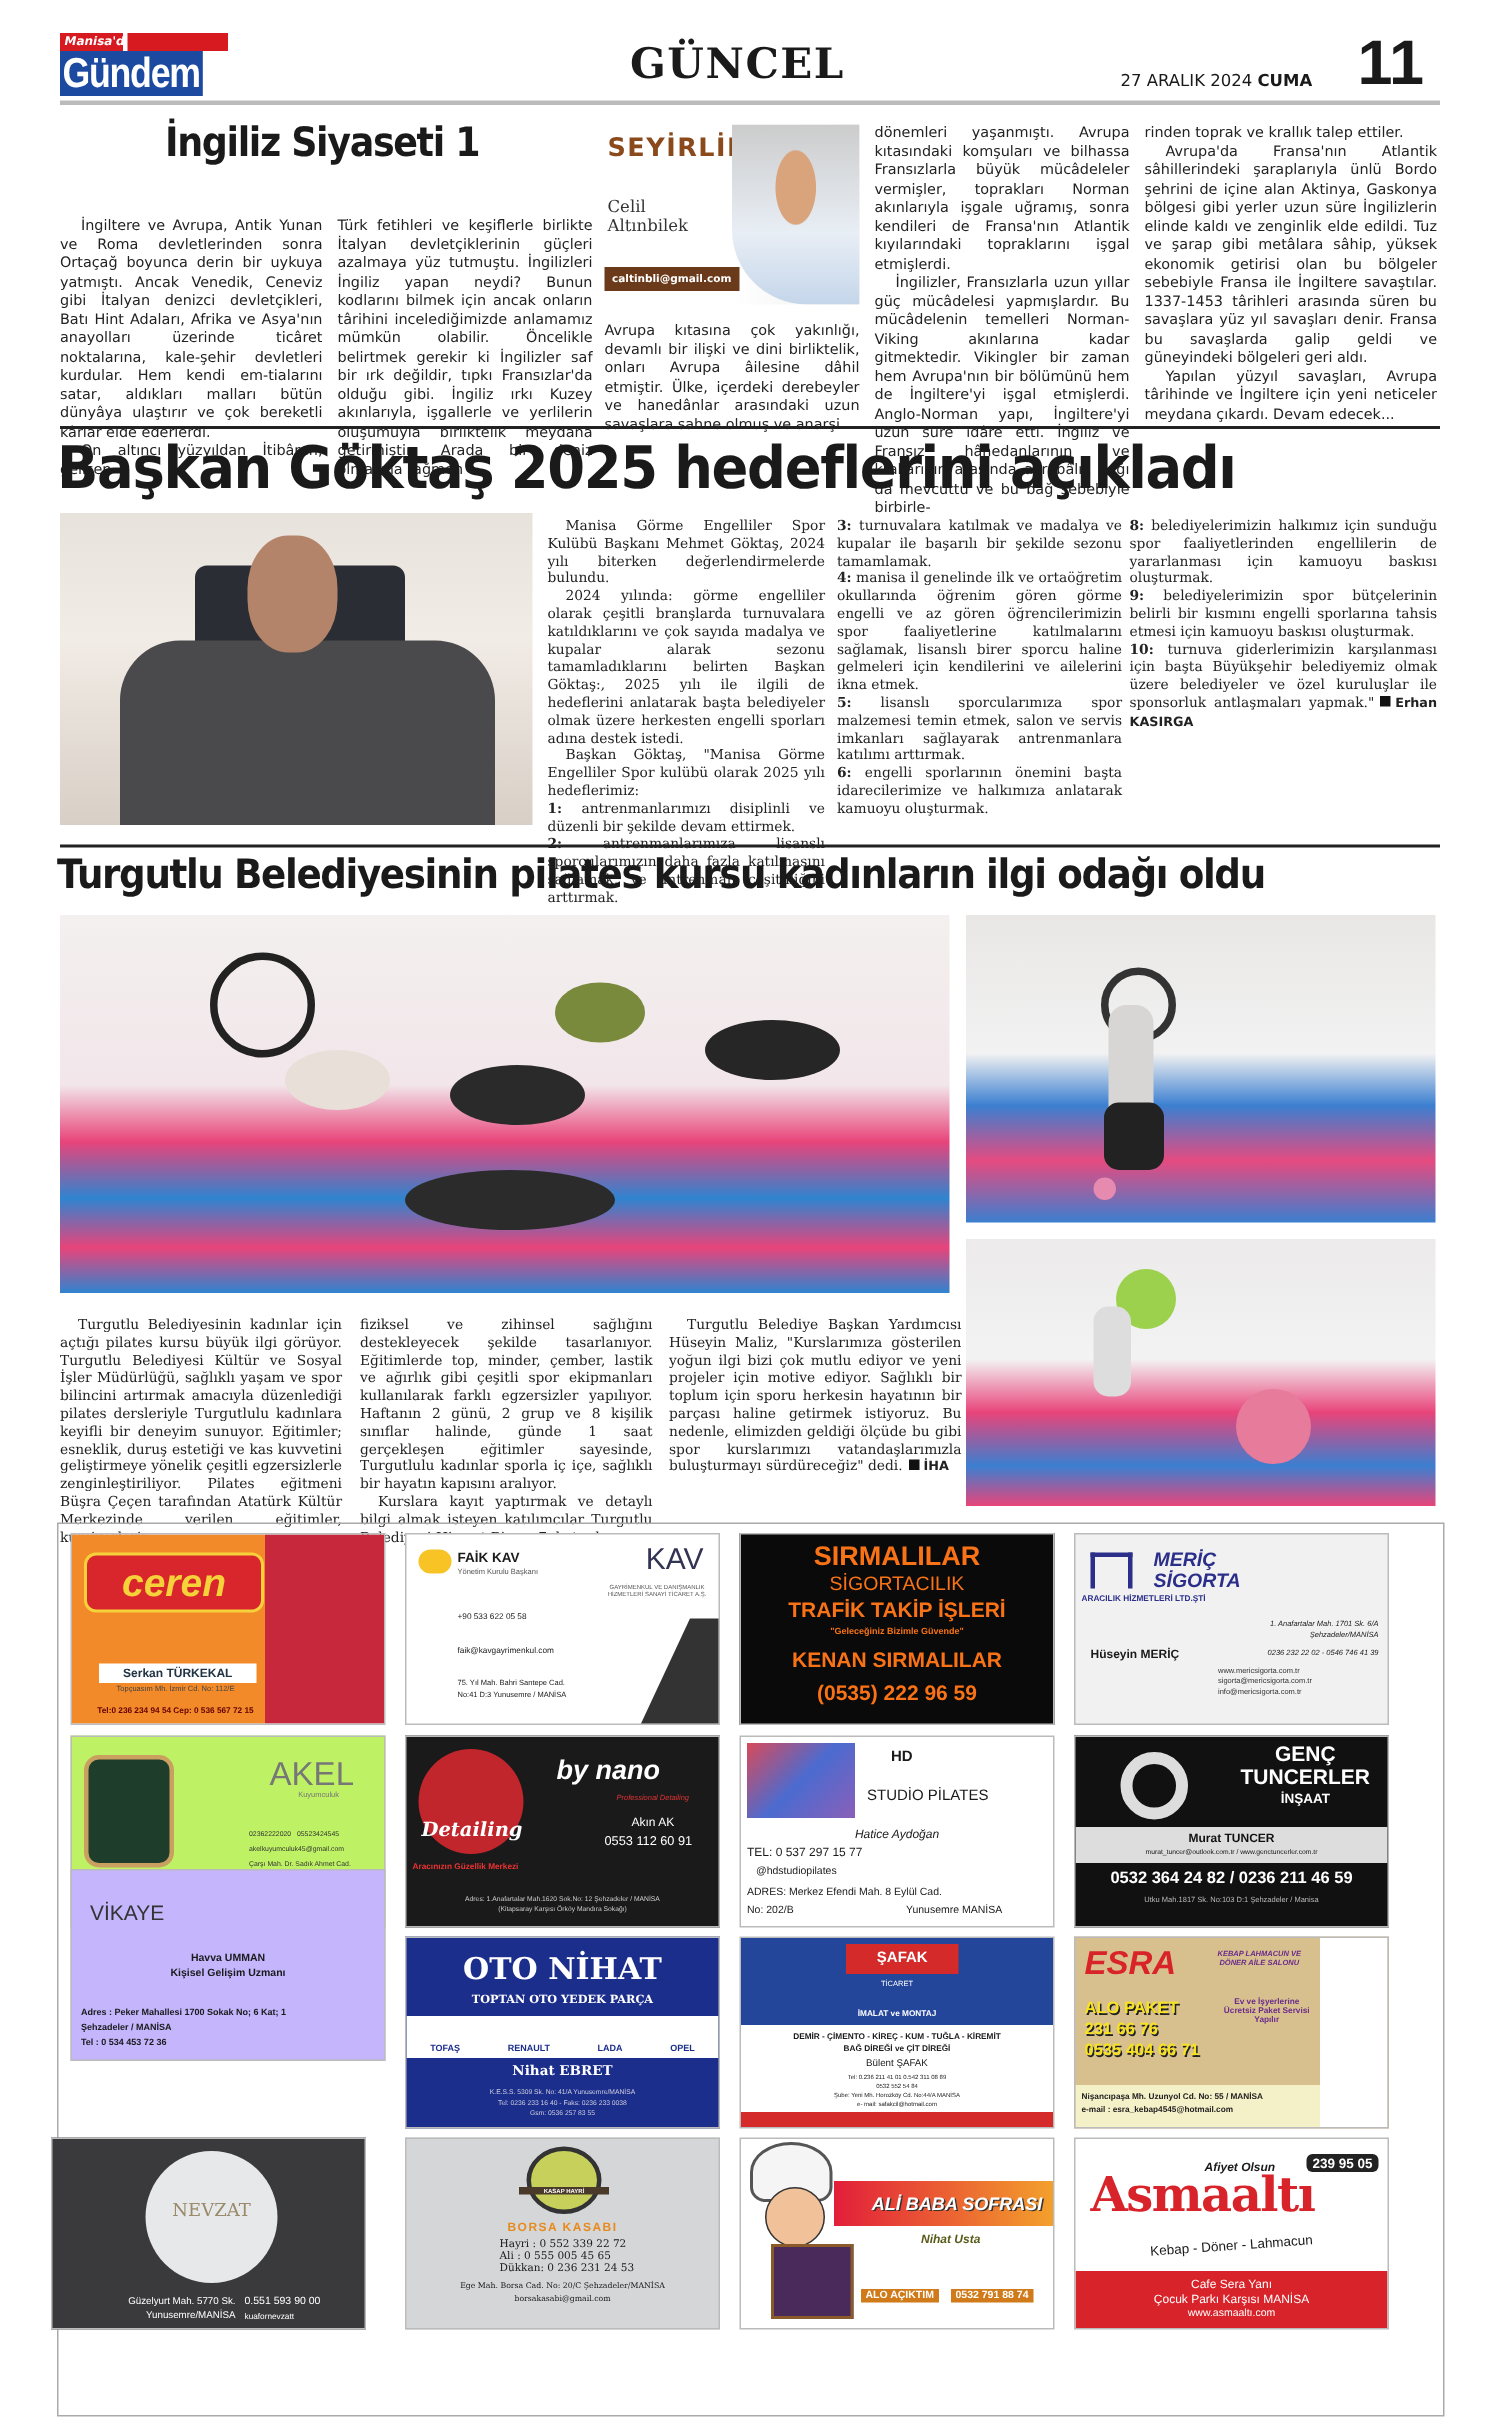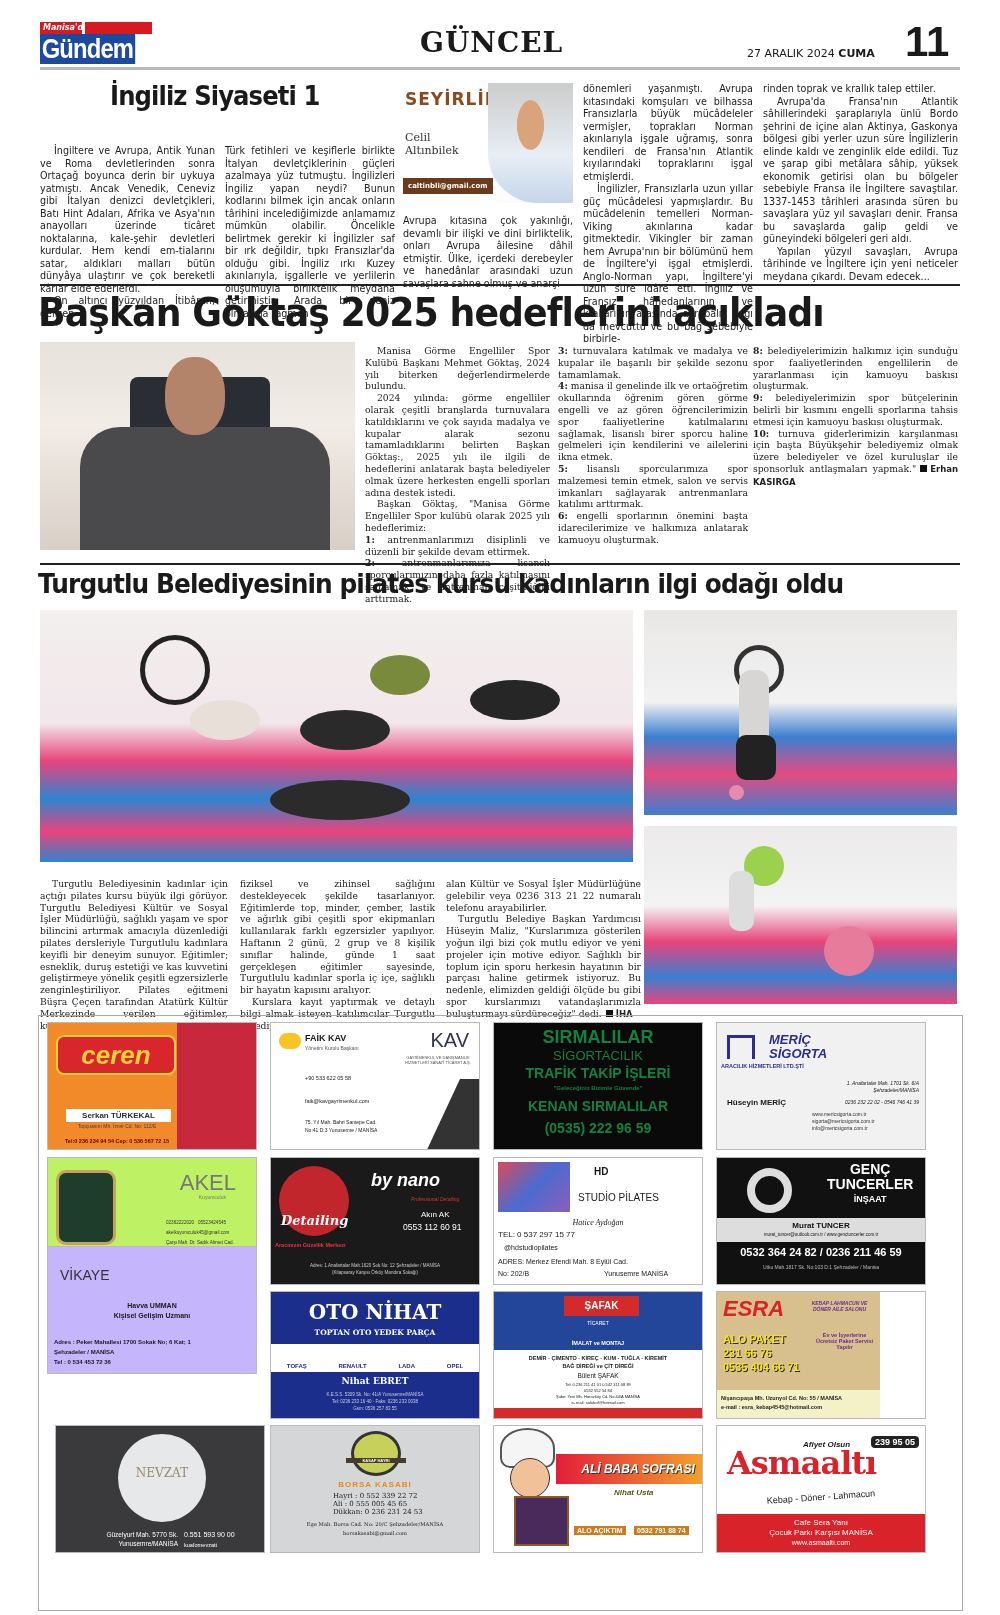--- a/index.html
+++ b/index.html
@@ -154,21 +154,20 @@
   <div class="fig" style="left:85px;top:45px;width:25px;height:60px;background:#ddd;border-radius:10px"></div>
 </div>
 <div class="abs serif" id="a3c1">
     <p>Turgutlu Belediyesinin kadınlar için açtığı pilates kursu büyük ilgi görüyor. Turgutlu Belediyesi Kültür ve Sosyal İşler Müdürlüğü, sağlıklı yaşam ve spor bilincini artırmak amacıyla düzenlediği pilates dersleriyle Turgutlulu kadınlara keyifli bir deneyim sunuyor. Eğitimler; esneklik, duruş estetiği ve kas kuvvetini geliştirmeye yönelik çeşitli egzersizlerle zenginleştiriliyor. Pilates eğitmeni Büşra Çeçen tarafından Atatürk Kültür Merkezinde verilen eğitimler, kursiyerlerin</p>
   </div>
 <div class="abs serif" id="a3c2">
     <p class="ni">fiziksel ve zihinsel sağlığını destekleyecek şekilde tasarlanıyor. Eğitimlerde top, minder, çember, lastik ve ağırlık gibi çeşitli spor ekipmanları kullanılarak farklı egzersizler yapılıyor. Haftanın 2 günü, 2 grup ve 8 kişilik sınıflar halinde, günde 1 saat gerçekleşen eğitimler sayesinde, Turgutlulu kadınlar sporla iç içe, sağlıklı bir hayatın kapısını aralıyor.</p>
     <p>Kurslara kayıt yaptırmak ve detaylı bilgi almak isteyen katılımcılar Turgutlu Belediyesi Hizmet Binası 7. katında yer</p>
   </div>
 <div class="abs serif" id="a3c3">
-    <p class="ni">alan Kültür ve Sosyal İşler Müdürlüğüne gelebilir veya 0236 313 21 22 numaralı telefonu arayabilirler.</p>
     <p><span>Turgutlu Belediye Başkan Yardımcısı Hüseyin Maliz, "Kurslarımıza gösterilen yoğun ilgi bizi çok mutlu ediyor ve yeni projeler için motive ediyor. Sağlıklı bir toplum için sporu herkesin hayatının bir parçası haline getirmek istiyoruz. Bu nedenle, elimizden geldiği ölçüde bu gibi spor kurslarımızı vatandaşlarımızla buluşturmayı sürdüreceğiz" dedi.</span><span class="byline">İHA</span></p>
   </div>
 
 <div class="abs" id="adframe"></div>
 
 <div class="ad" style="left:47px;top:1022px;background:linear-gradient(90deg,#f28a2a 0 62%,#c8283c 62%)">
   <div class="t" style="top:12px;left:8px;right:80px;height:40px;background:#d9262c;border:2px solid #f5d23a;border-radius:8px;color:#f5d23a;font-size:26px;font-weight:bold;font-style:italic;line-height:36px">ceren</div>
   <div class="t" style="top:86px;left:18px;right:85px;background:#fff;color:#234;font-size:8px;font-weight:bold;padding:2px 0">Serkan TÜRKEKAL</div>
   <div class="t" style="top:100px;left:0;right:70px;color:#444;font-size:5px">Topçuasım Mh. İzmir Cd. No: 112/E</div>
   <div class="t" style="top:115px;left:0;right:70px;color:#600;font-size:5.5px;font-weight:bold">Tel:0 236 234 94 54 Cep: 0 536 567 72 15</div>
@@ -178,21 +177,21 @@
   <div style="position:absolute;left:34px;top:10px;font-size:9px;font-weight:bold">FAİK KAV</div>
   <div style="position:absolute;left:34px;top:22px;font-size:5px;color:#555">Yönetim Kurulu Başkanı</div>
   <div style="position:absolute;right:10px;top:6px;font-size:20px;color:#335">KAV</div>
   <div style="position:absolute;right:6px;top:32px;width:70px;font-size:4px;text-align:center;color:#555">GAYRİMENKUL VE DANIŞMANLIK HİZMETLERİ SANAYİ TİCARET A.Ş.</div>
   <div style="position:absolute;left:34px;top:52px;font-size:5.5px">+90 533 622 05 58</div>
   <div style="position:absolute;left:34px;top:75px;font-size:5.5px">faik@kavgayrimenkul.com</div>
   <div style="position:absolute;left:34px;top:96px;font-size:5px">75. Yıl Mah. Bahri Santepe Cad.</div>
   <div style="position:absolute;left:34px;top:104px;font-size:5px">No:41 D:3 Yunusemre / MANİSA</div>
   <div style="position:absolute;right:-20px;bottom:-20px;width:60px;height:90px;background:#333;transform:skewX(-25deg)"></div>
 </div>
-<div class="ad" style="left:493px;top:1022px;background:#0a0a0a;color:#15803d">
+<div class="ad" style="left:493px;top:1022px;background:#0a0a0a;color:#f97316">
   <div class="t" style="top:4px;font-size:18px;font-weight:900">SIRMALILAR</div>
   <div class="t" style="top:25px;font-size:13px">SİGORTACILIK</div>
   <div class="t" style="top:42px;font-size:14px;font-weight:900">TRAFİK TAKİP İŞLERİ</div>
   <div class="t" style="top:62px;font-size:6px;font-weight:bold">"Geleceğiniz Bizimle Güvende"</div>
   <div class="t" style="top:75px;font-size:14px;font-weight:bold">KENAN SIRMALILAR</div>
   <div class="t" style="top:97px;font-size:14px;font-weight:bold">(0535) 222 96 59</div>
 </div>
 <div class="ad" style="left:716px;top:1022px;background:#f1f1f1">
   <div style="position:absolute;left:10px;top:12px;width:28px;height:24px;border:3px solid #2b2f8a;border-bottom:none"></div>
   <div style="position:absolute;left:52px;top:10px;color:#2b2f8a;font-size:13px;font-weight:bold;font-style:italic;line-height:14px">
@@ -234,21 +233,21 @@
   <div style="position:absolute;left:4px;top:84px;color:#e33;font-size:5.5px;font-weight:bold">Aracınızın Güzellik Merkezi</div>
   <div class="t" style="top:104px;font-size:4.5px;color:#ccc;line-height:7px">
       <div>Adres: 1.Anafartalar Mah.1620 Sok.No: 12 Şehzadeler / MANİSA</div>
       <div>(Kitapsaray Karşısı Örköy Mandıra Sokağı)</div>
     </div>
 </div>
 <div class="ad" style="left:493px;top:1157px;background:#fff">
   <div style="position:absolute;left:4px;top:4px;width:72px;height:50px;background:linear-gradient(135deg,#d94a5a,#4b6bd0,#8a5fb8)"></div>
   <div style="position:absolute;left:100px;top:8px;font-size:10px;font-weight:bold">HD</div>
   <div style="position:absolute;left:84px;top:34px;font-size:10px;font-weight:normal">STUDİO PİLATES</div>
-  <div class="t" style="top:60px;font-family:Liberation Serif, serif;font-style:italic;font-size:8px">Hatice Aydoğan</div>
+  <div class="t" style="top:60px;font-family:Liberation Sans, sans-serif;font-style:italic;font-size:8px">Hatice Aydoğan</div>
   <div style="position:absolute;left:4px;top:72px;font-size:8px">TEL: 0 537 297 15 77</div>
   <div style="position:absolute;left:10px;top:86px;font-size:7px">@hdstudiopilates</div>
   <div style="position:absolute;left:4px;top:100px;font-size:7px">ADRES: Merkez Efendi Mah. 8 Eylül Cad.</div>
   <div style="position:absolute;left:4px;top:112px;font-size:7px">No: 202/B</div>
   <div style="position:absolute;left:110px;top:112px;font-size:7px">Yunusemre MANİSA</div>
 </div>
 <div class="ad" style="left:716px;top:1157px;background:#111;color:#fff">
   <div style="position:absolute;left:30px;top:10px;width:45px;height:45px;border:8px solid #ddd;border-radius:50%"></div>
   <div style="position:absolute;left:110px;top:4px;text-align:center;font-weight:bold;line-height:15px">
       <div style="font-size:14px">GENÇ</div>
@@ -318,21 +317,21 @@
       <div>0535 404 66 71</div>
     </div>
   <div style="position:absolute;left:95px;top:40px;width:65px;color:#6a2a8c;font-size:5.5px;font-weight:bold;text-align:center">Ev ve İşyerlerine Ücretsiz Paket Servisi Yapılır</div>
   <div style="position:absolute;left:0;right:45px;top:98px;bottom:0;background:#f4f0c8;font-size:5.5px;font-weight:bold;color:#222;padding:4px;line-height:9px">
       <div>Nişancıpaşa Mh. Uzunyol Cd. No: 55 / MANİSA</div>
       <div>e-mail : esra_kebap4545@hotmail.com</div>
     </div>
   <div style="position:absolute;right:0;top:0;width:45px;height:128px;background:#fff"></div>
 </div>
 
-<div class="ad" style="left:55px;top:1425px;background:#3a3a3c;color:#fff">
+<div class="ad" style="left:34px;top:1425px;background:#3a3a3c;color:#fff">
   <div style="position:absolute;left:62px;top:8px;width:88px;height:88px;background:#e6e8ea;border-radius:50%"></div>
   <div style="position:absolute;left:62px;top:40px;width:88px;text-align:center;color:#9a8a6a;font-family:'DejaVu Serif',serif;font-size:12px">NEVZAT</div>
   <div style="position:absolute;left:4px;top:104px;font-size:6.5px;line-height:9px;text-align:right;width:118px">
       <div>Güzelyurt Mah. 5770 Sk.</div>
       <div>Yunusemre/MANİSA</div>
     </div>
   <div style="position:absolute;left:128px;top:104px;font-size:7px;line-height:10px">
       <div>0.551 593 90 00</div>
       <div style="font-size:5.5px">kuafornevzatt</div>
     </div>

